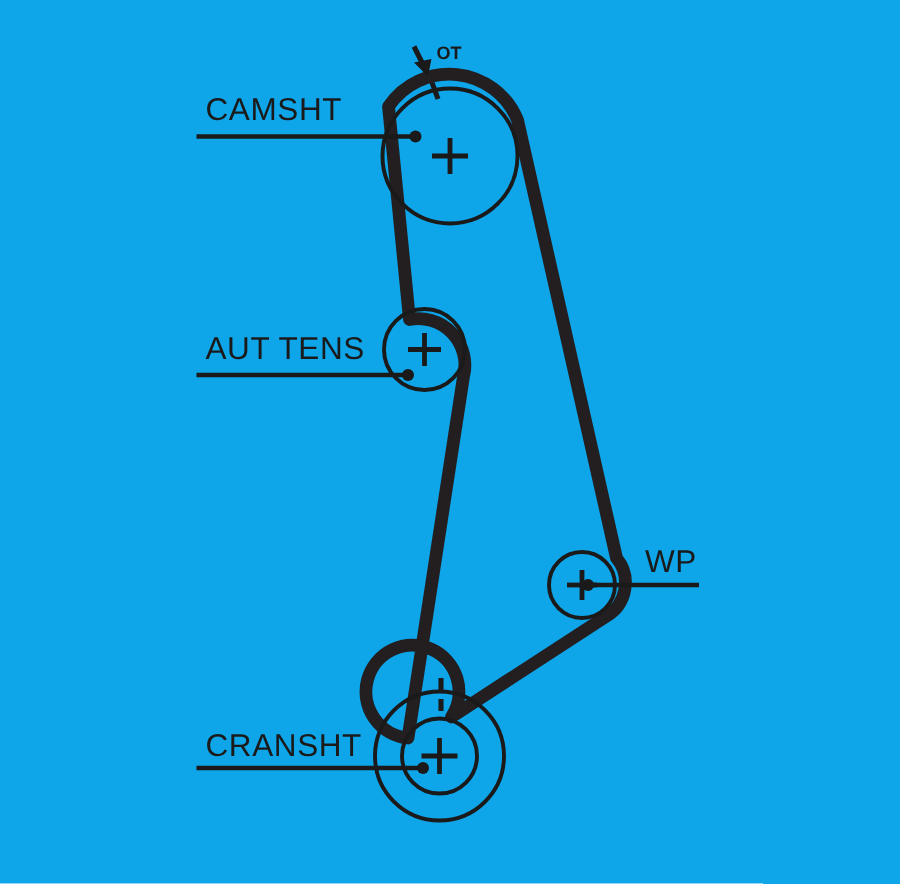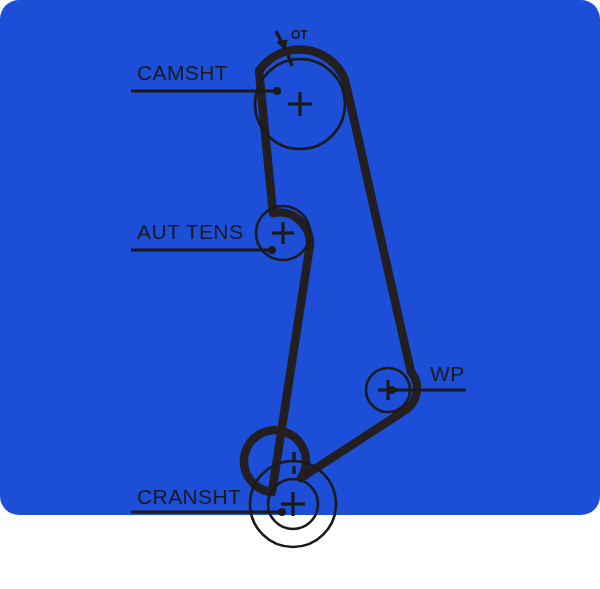--- a/index.html
+++ b/index.html
@@ -10,23 +10,22 @@
   }
   body {
     width: 600px;
     height: 589px;
     font-family: "Liberation Sans", sans-serif;
     overflow: hidden;
   }
   #diagram-root {
     position: relative;
     width: 600px;
-    height: 515px;
-    background: #1d4ed8;
-    border-radius: 19px;
+    height: 589px;
+    background: #0ea5e9;
   }
   svg#belt-diagram {
     display: block;
     width: 600px;
     height: 589px;
   }
   .pulley-outline {
     fill: none;
     stroke: #1a1a1a;
     stroke-width: 2.6;

